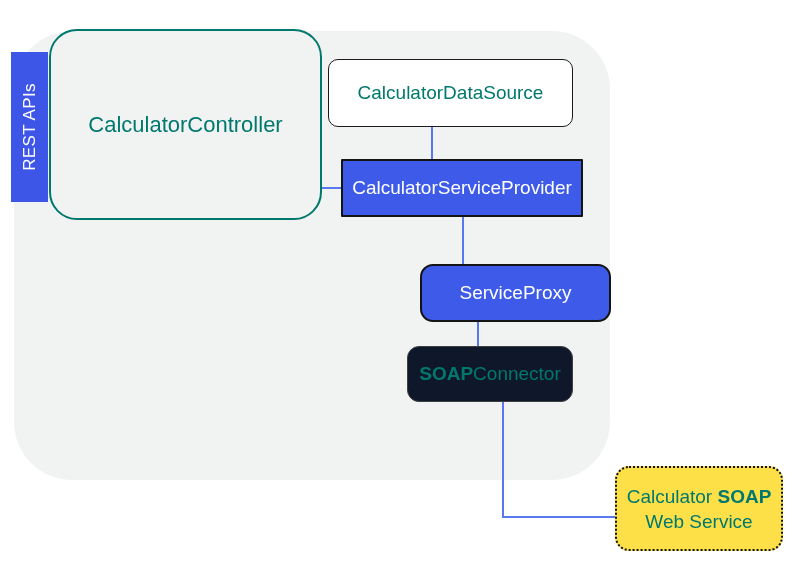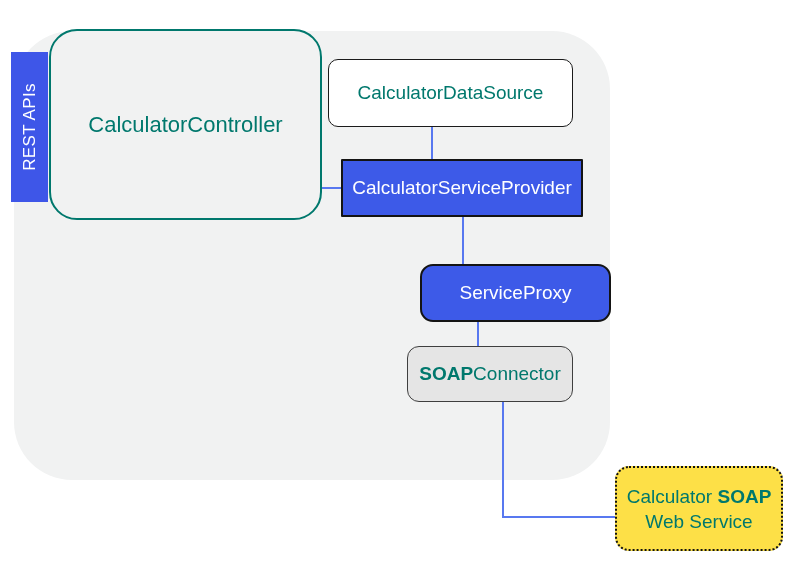--- a/index.html
+++ b/index.html
@@ -99,21 +99,21 @@
     color: #ffffff;
     font-size: 19px;
     z-index: 2;
     margin-left: 41px;
   }
   .soapconn {
     left: 407px;
     top: 346px;
     width: 166px;
     height: 56px;
-    background: #e5e5e5;
+    background: #0f172a;
     border: 1.5px solid #3f3f3f;
     border-radius: 12px;
     color: #00786D;
     font-size: 19px;
     z-index: 2;
   }
   .webservice {
     left: 615px;
     top: 466px;
     width: 168px;

